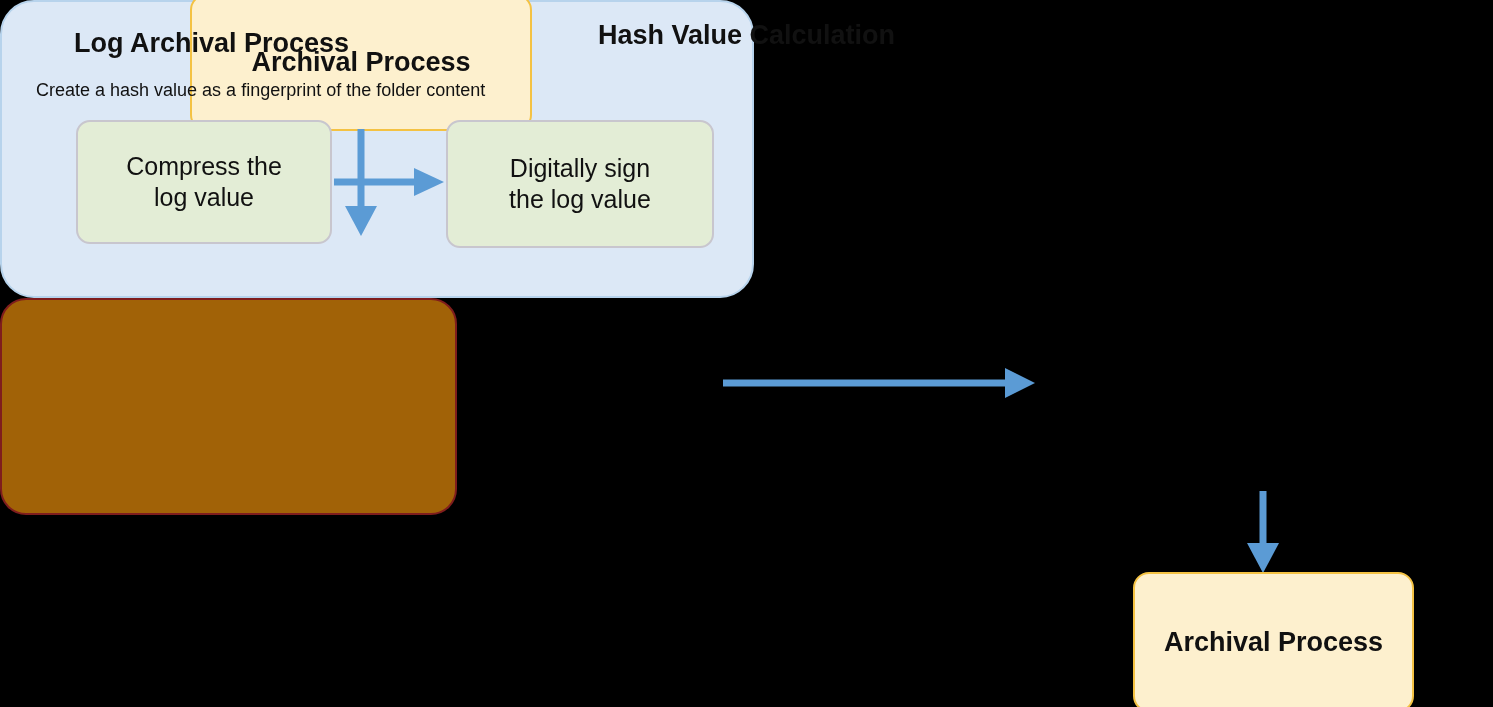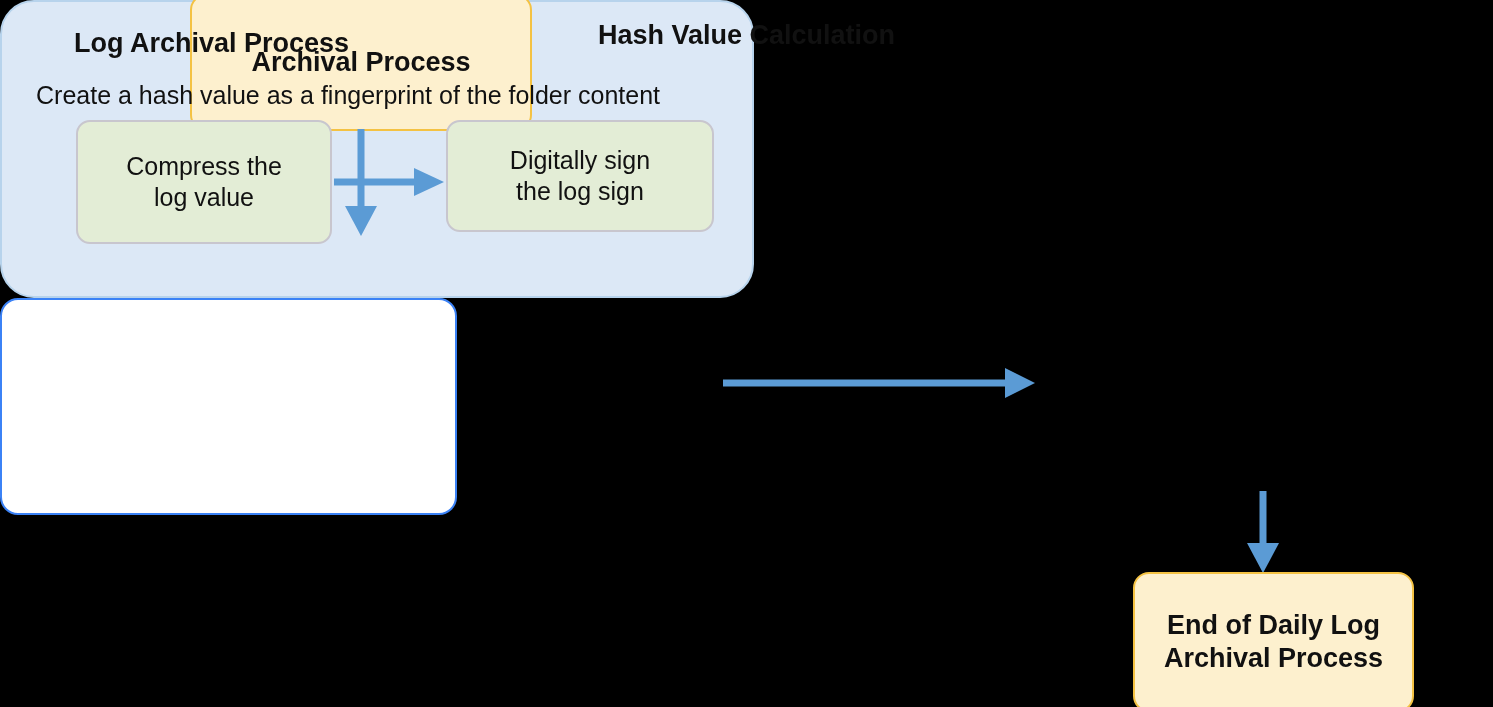--- a/index.html
+++ b/index.html
@@ -55,23 +55,23 @@
   .subprocess {
     background: #E3EDD6;
     border: 2px solid #C8C6CE;
     border-radius: 14px;
     color: #111111;
     line-height: 1.26;
   }
 
   
   .process-box {
-    background: #ffffff;
-    border: 2px solid #3b82f6;
-    border-radius: 18px;
+    background: #a16207;
+    border: 2px solid #7f1d1d;
+    border-radius: 26px;
     display: block;
     box-sizing: border-box;
   }
   .process-title {
     position: absolute;
     left: 0;
     right: 0;
     text-align: center;
     font-weight: bold;
     color: #111111;
@@ -113,43 +113,42 @@
       <span>log value</span>
     </div>
 
     <div class="arrow" style="left:334px; top:167px;">
       <svg width="112" height="30" viewBox="0 0 112 30">
         <line x1="0" y1="15" x2="86" y2="15" stroke="#5B9BD5" stroke-width="7"></line>
         <polygon points="110,15 80,1 80,29" fill="#5B9BD5"></polygon>
       </svg>
     </div>
 
-    <div class="node subprocess" style="left:446px; top:120px; width:268px; height:112px; font-size:25px; padding:0 24px;">
+    <div class="node subprocess" style="left:446px; top:120px; width:268px; height:128px; font-size:25px; padding:0 24px;">
       <span>Digitally sign</span>
-      <span>the log sign</span>
+      <span>the log value</span>
     </div>
   </div>
 
   <div class="arrow" style="left:723px; top:367px;">
     <svg width="314" height="32" viewBox="0 0 314 32">
       <line x1="0" y1="16" x2="288" y2="16" stroke="#5B9BD5" stroke-width="7"></line>
       <polygon points="312,16 282,1 282,31" fill="#5B9BD5"></polygon>
     </svg>
   </div>
 
   <div class="process-box" style="left:1035px; top:277px; width:457px; height:217px;">
     <div class="process-title" style="top:20px; font-size:27px;">Hash Value Calculation</div>
-    <div class="process-body" style="left:36px; right:44px; top:79px; font-size:25px;">Create a hash value as a fingerprint of the folder content</div>
+    <div class="process-body" style="left:36px; right:44px; top:79px; font-size:18px;">Create a hash value as a fingerprint of the folder content</div>
   </div>
 
   <div class="arrow" style="left:1246px; top:491px;">
     <svg width="34" height="84" viewBox="0 0 34 84">
       <line x1="17" y1="0" x2="17" y2="60" stroke="#5B9BD5" stroke-width="7"></line>
       <polygon points="17,82 1,52 33,52" fill="#5B9BD5"></polygon>
     </svg>
   </div>
 
   <div class="node terminator" style="left:1133px; top:572px; width:281px; height:140px; font-size:27px; padding:0 10px;">
-    <span>End of Daily Log</span>
     <span>Archival Process</span>
   </div>
 
 </div>
 
 </body></html>

